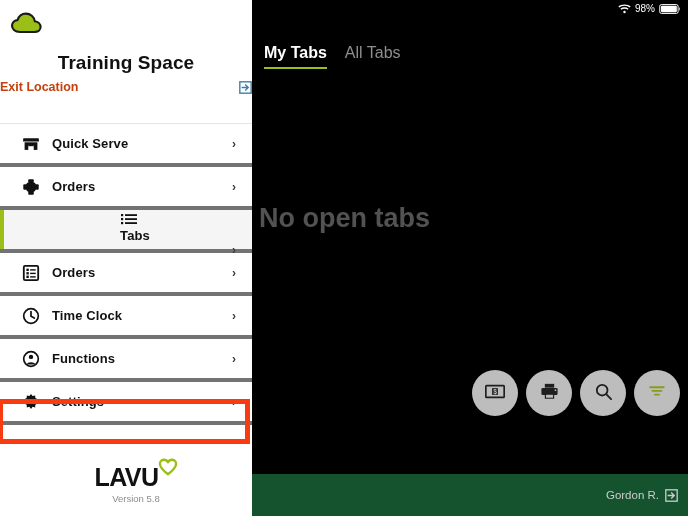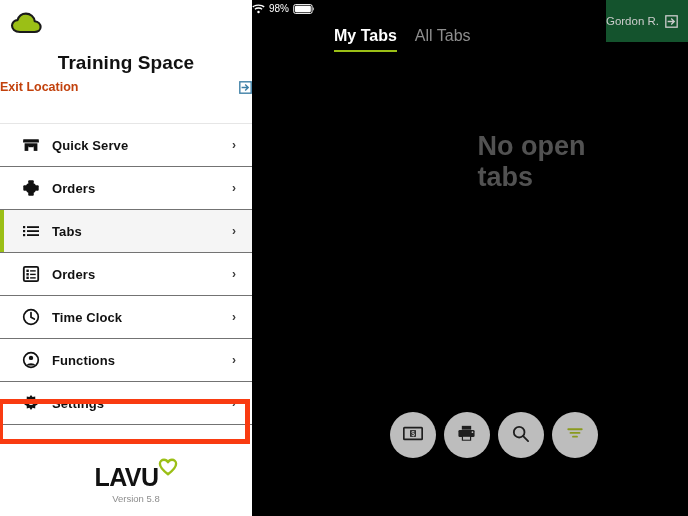--- a/index.html
+++ b/index.html
@@ -27,25 +27,25 @@
     display:flex; align-items:center; justify-content:space-between; gap:4px;
     font-size:12.5px; font-weight:bold; color:#c2410c;
   }
   .exit-ico { width:13px; height:13px; display:block; }
 
   .menu { margin-top:29px; border-top:1px solid #e6e6e6; }
   .menu-item {
     position:relative;
     height:43px;
     display:flex; align-items:center;
-    border-bottom:1px solid #737373;
+    border-bottom:4px solid #737373;
     background:#fff;
     padding-left:22px; padding-right:16px;
   }
-  .menu-item.active { background:#f5f5f5; }
+  .menu-item.active { background:#f5f5f5;flex-direction:column; }
   .menu-item.active::before {
     content:""; position:absolute; left:0; top:0; bottom:0;
     width:4px; background:#9bbf16;
   }
   .mi-ico {
     width:18px; height:18px; flex:0 0 18px;
     display:flex; align-items:center; justify-content:center;
     color:#111;
   }
   .mi-label {
@@ -75,21 +75,21 @@
     line-height:26px;
   }
   .brand-heart { margin-left:-1px; margin-top:-6px; }
   .brand-ver { margin-top:3px; font-size:9.5px; color:#8d8d8d; }
 
   
   #main {
     position:relative;
     width:436px; height:516px;
     background:#000;
-    display:flex; flex-direction:row;
+    display:flex; flex-direction:column;
   }
   #statusbar {
     height:17px; display:flex; align-items:center; justify-content:flex-end;
     padding-right:7px; gap:4px;
   }
   .sb-pct { font-size:10px; color:#ffffff; font-weight:normal; }
 
   #tabbar {
     display:flex; align-items:flex-end; gap:18px;
     padding-left:12px; height:55px;

